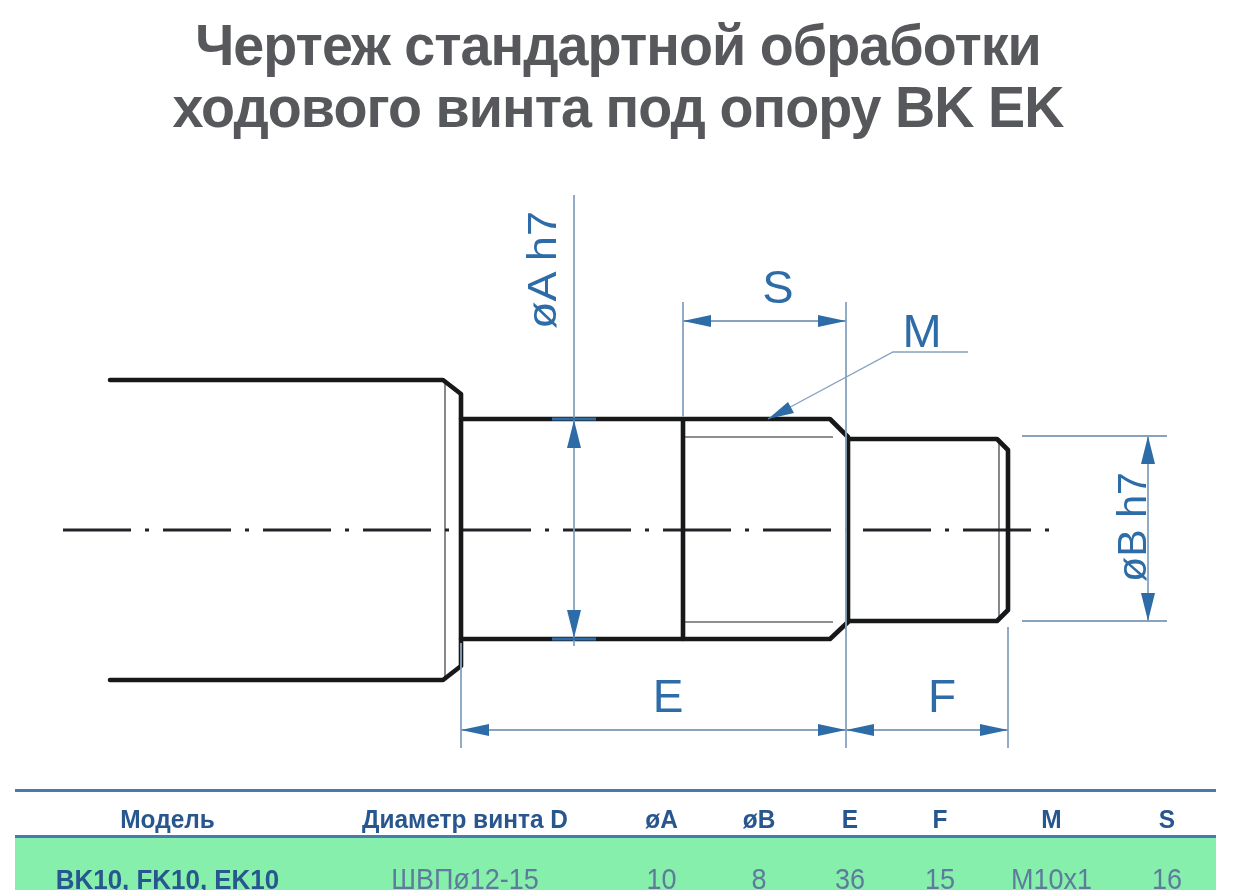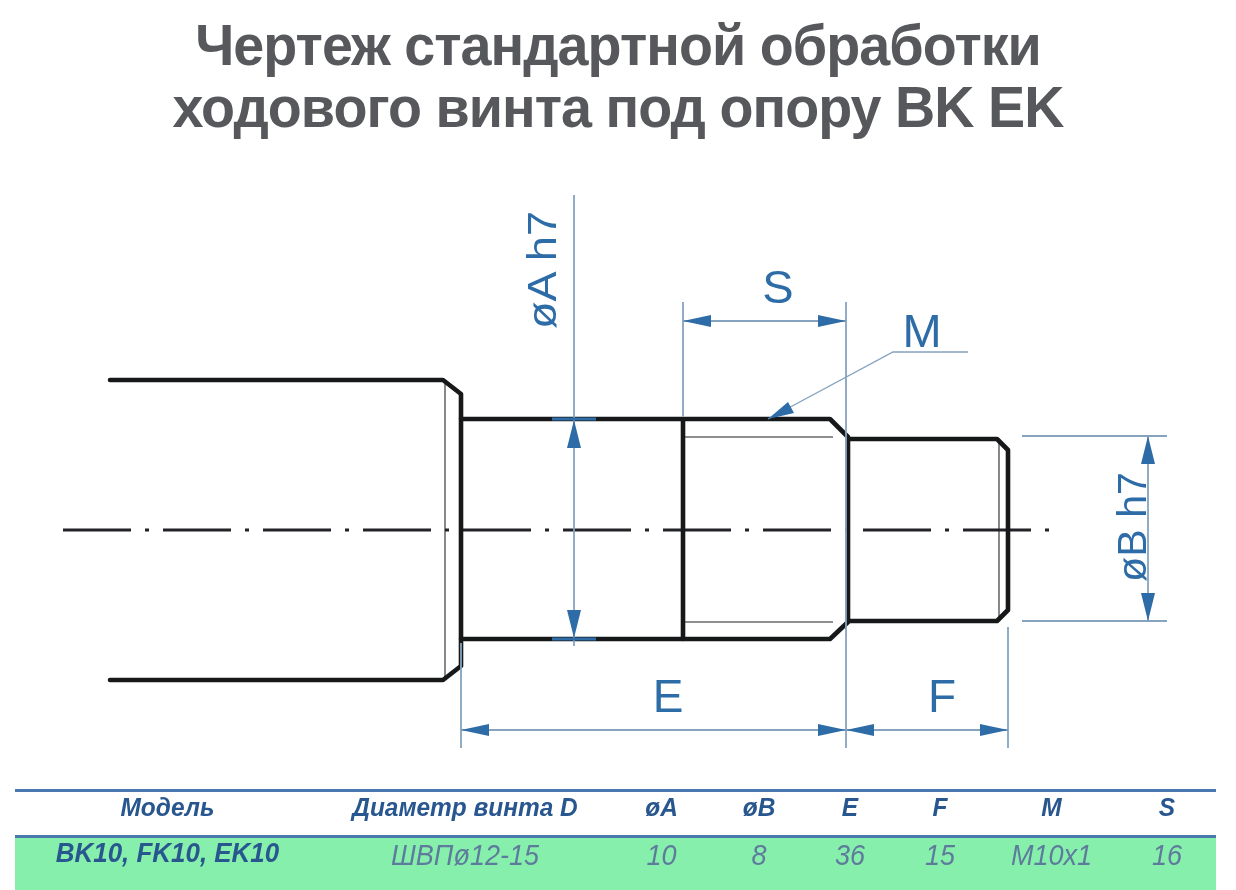--- a/index.html
+++ b/index.html
@@ -10,21 +10,21 @@
   .title{
     position:absolute;top:14px;left:0;width:1236px;text-align:center;
     color:#57585b;font-weight:bold;font-size:58px;line-height:1.07;letter-spacing:-1px;
     transform:scaleX(0.96);transform-origin:center top;
   }
   .drawing{position:absolute;top:170px;left:0;}
   .spec-table{
     position:absolute;top:789px;left:15px;width:1201px;
   }
   .t-border{height:3px;background:#4a79b0;}
-  .t-row{display:flex;align-items:flex-start;font-style:italic;}
+  .t-row{display:flex;align-items:flex-end;}
   .t-head{height:43px;background:#ffffff;}
   .t-data{height:58px;background:#86efac;}
   .t-cell{text-align:center;flex:0 0 auto;}
   .c0{width:305px;} .c1{width:290px;} .c2{width:103px;} .c3{width:92px;}
   .c4{width:90px;}  .c5{width:90px;}  .c6{width:133px;} .c7{width:98px;}
   .t-head .t-cell{color:#28568e;font-weight:bold;font-size:26px;transform:scaleX(0.94);}
   .t-data .t-cell{color:#5e7b9c;font-size:30px;transform:scaleX(0.90);}
   .t-data .t-cell.model{color:#28568e;font-weight:bold;font-size:27px;transform:scaleX(0.96);}
   text{font-family:"Liberation Sans",sans-serif;}
 </style>

